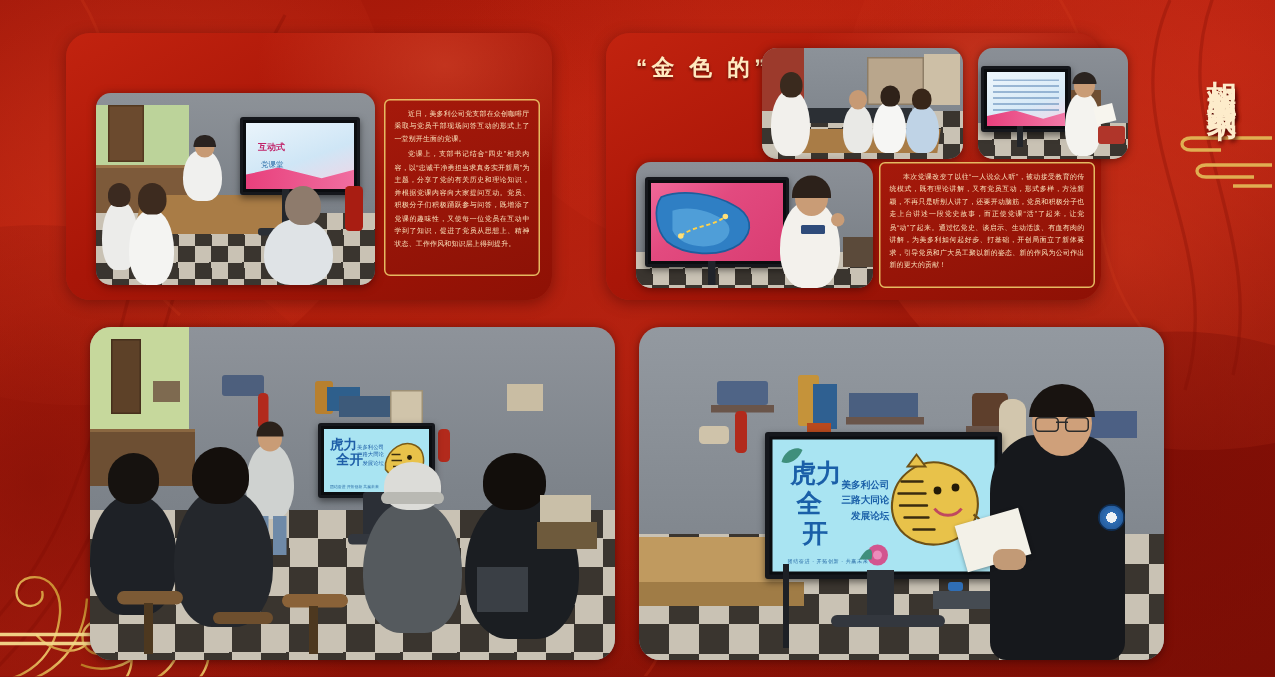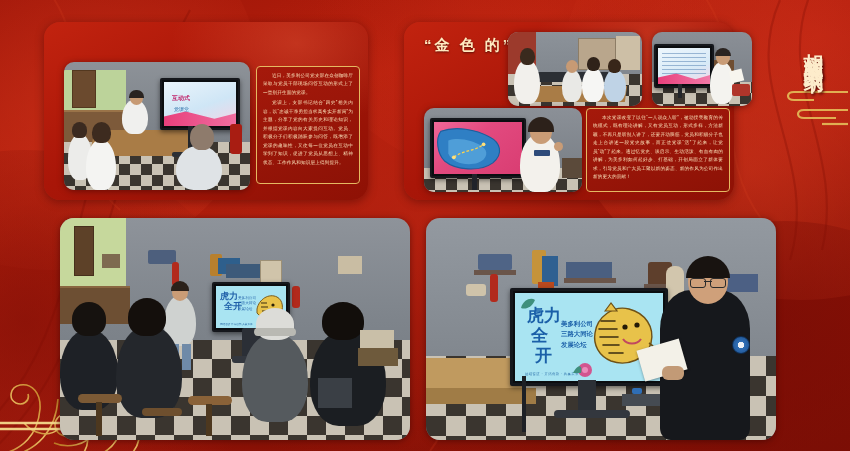--- a/index.html
+++ b/index.html
@@ -57,21 +57,21 @@
     color:#fbe9c8;font-size:13.2px;font-weight:bold;letter-spacing:.5px;
     text-shadow:0 1px 2px rgba(0,0,0,.55);white-space:nowrap;
   }
   .title .hand{
     font-family:"Liberation Serif","DejaVu Serif",serif;
     font-style:italic;color:#ffeec2;padding:0 1px;
   }
 
   
   .photo{position:absolute;border-radius:10px;overflow:hidden;
-         box-shadow:0 1px 6px rgba(40,2,0,.5);}
+         box-shadow:0 1px 6px rgba(40,2,0,.5);text-align:right;}
   .ph-inner{position:absolute;inset:0;}
 
   
   .wall{position:absolute;inset:0;}
   .floor-tile{position:absolute;left:0;right:0;bottom:0;
     background:
       repeating-conic-gradient(#3a352f 0% 25%, #c9c2b4 0% 50%);
     background-size:22px 22px;}
   .screen{position:absolute;border:2px solid #15171c;border-radius:2px;
     background:#0b0d10;box-shadow:0 2px 5px rgba(0,0,0,.5);}

